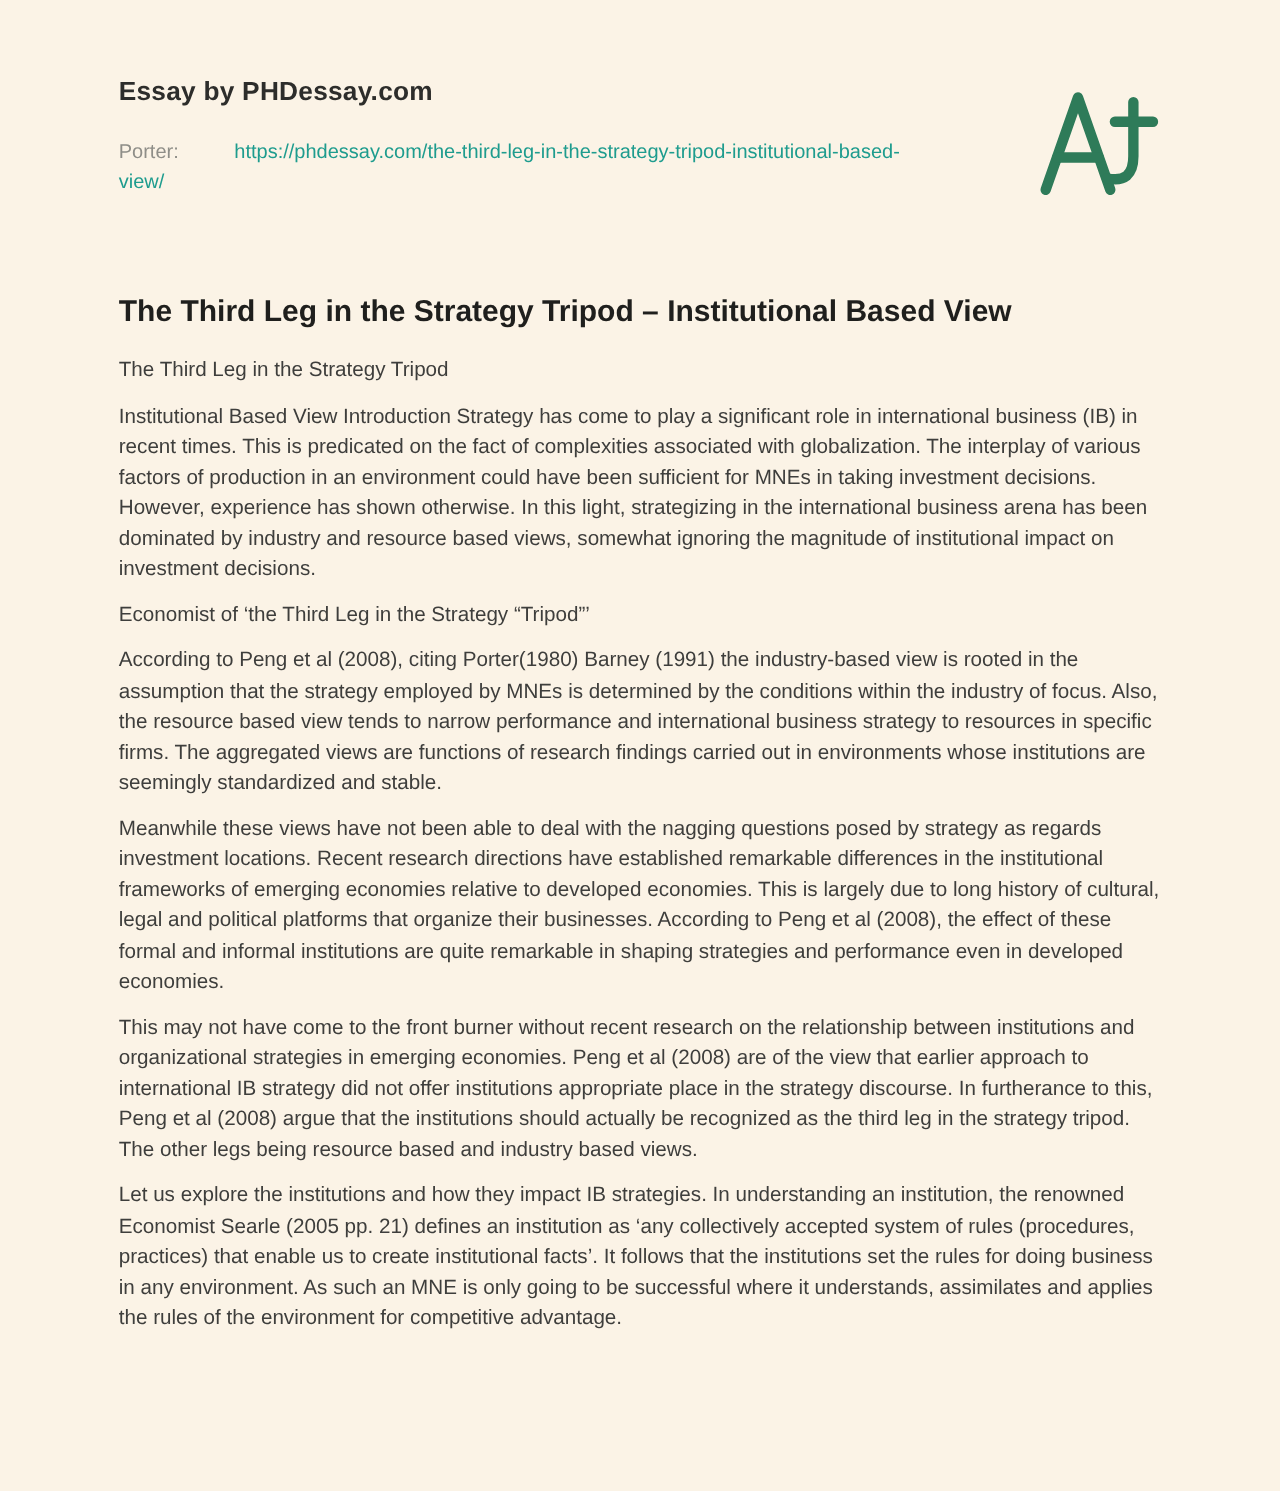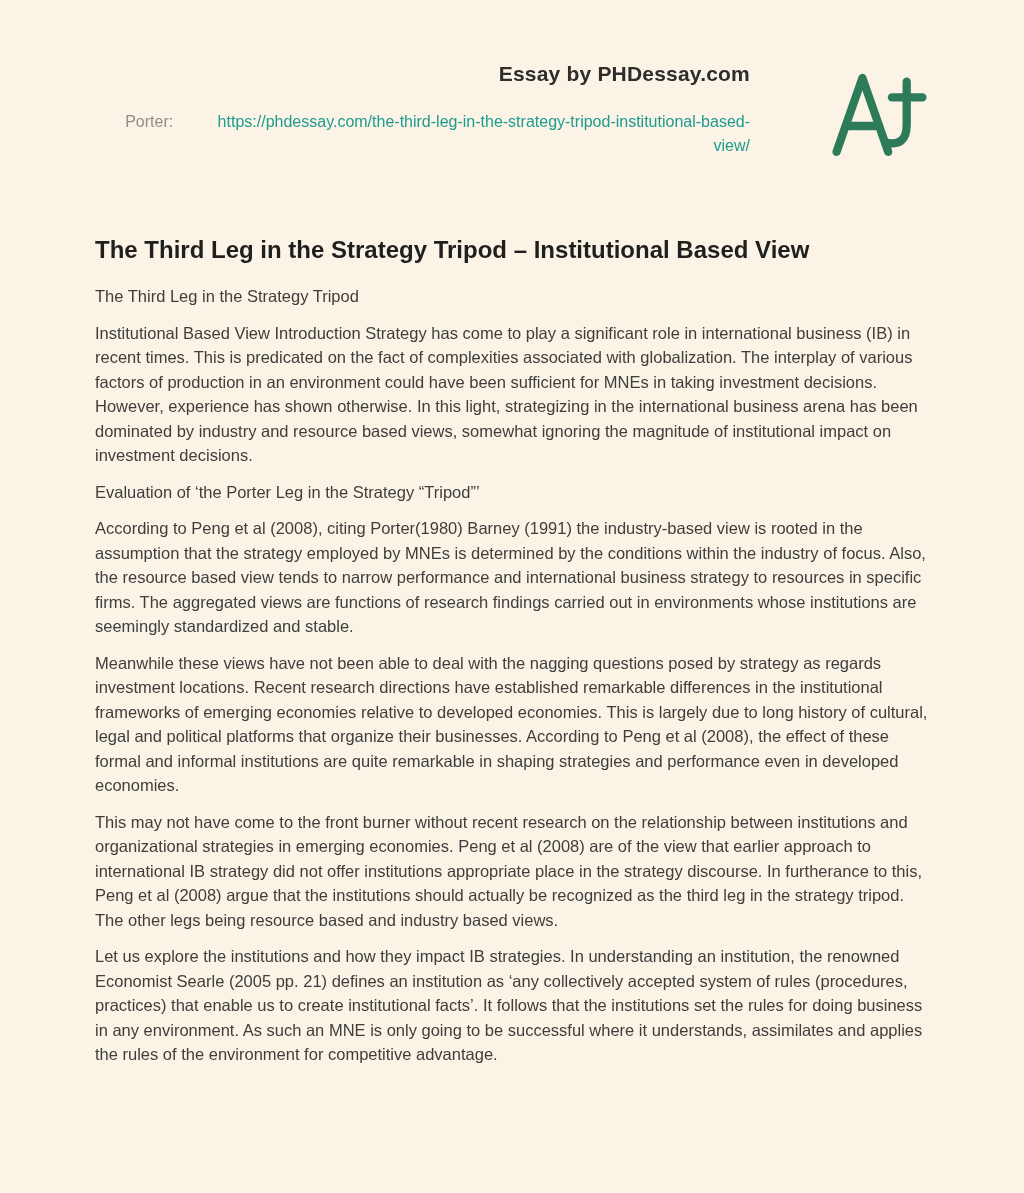--- a/index.html
+++ b/index.html
@@ -17,21 +17,20 @@
   .page {
     width: 834px;
     margin: 0 auto;
     padding-top: 62px;
     padding-bottom: 28px;
   }
   .header-row {
     display: flex;
     justify-content: space-between;
     align-items: flex-start;
-    text-align: right;
   }
   .header-left {
     max-width: 690px;
   }
   .byline {
     font-size: 21px;
     font-weight: 700;
     color: #2d2d2b;
     letter-spacing: 0.2px;
   }
@@ -100,21 +99,21 @@
         </g>
       </svg>
     </div>
   </div>
 
   <h1 class="article-title">The Third Leg in the Strategy Tripod – Institutional Based View</h1>
 
   <div class="article-body">
     <p class="para">The Third Leg in the Strategy Tripod</p>
     <p class="para">Institutional Based View Introduction Strategy has come to play a significant role in international business (IB) in recent times. This is predicated on the fact of complexities associated with globalization. The interplay of various factors of production in an environment could have been sufficient for MNEs in taking investment decisions. However, experience has shown otherwise. In this light, strategizing in the international business arena has been dominated by industry and resource based views, somewhat ignoring the magnitude of institutional impact on investment decisions.</p>
-    <p class="para">Evaluation of ‘the Porter Leg in the Strategy “Tripod”’</p>
+    <p class="para">Economist of ‘the Third Leg in the Strategy “Tripod”’</p>
     <p class="para">According to Peng et al (2008), citing Porter(1980) Barney (1991) the industry-based view is rooted in the assumption that the strategy employed by MNEs is determined by the conditions within the industry of focus. Also, the resource based view tends to narrow performance and international business strategy to resources in specific firms. The aggregated views are functions of research findings carried out in environments whose institutions are seemingly standardized and stable.</p>
     <p class="para">Meanwhile these views have not been able to deal with the nagging questions posed by strategy as regards investment locations. Recent research directions have established remarkable differences in the institutional frameworks of emerging economies relative to developed economies. This is largely due to long history of cultural, legal and political platforms that organize their businesses. According to Peng et al (2008), the effect of these formal and informal institutions are quite remarkable in shaping strategies and performance even in developed economies.</p>
     <p class="para">This may not have come to the front burner without recent research on the relationship between institutions and organizational strategies in emerging economies. Peng et al (2008) are of the view that earlier approach to international IB strategy did not offer institutions appropriate place in the strategy discourse. In furtherance to this, Peng et al (2008) argue that the institutions should actually be recognized as the third leg in the strategy tripod. The other legs being resource based and industry based views.</p>
     <p class="para">Let us explore the institutions and how they impact IB strategies. In understanding an institution, the renowned Economist Searle (2005 pp. 21) defines an institution as ‘any collectively accepted system of rules (procedures, practices) that enable us to create institutional facts’. It follows that the institutions set the rules for doing business in any environment. As such an MNE is only going to be successful where it understands, assimilates and applies the rules of the environment for competitive advantage.</p>
 
   </div>
 
 </div>
 
 </body></html>

